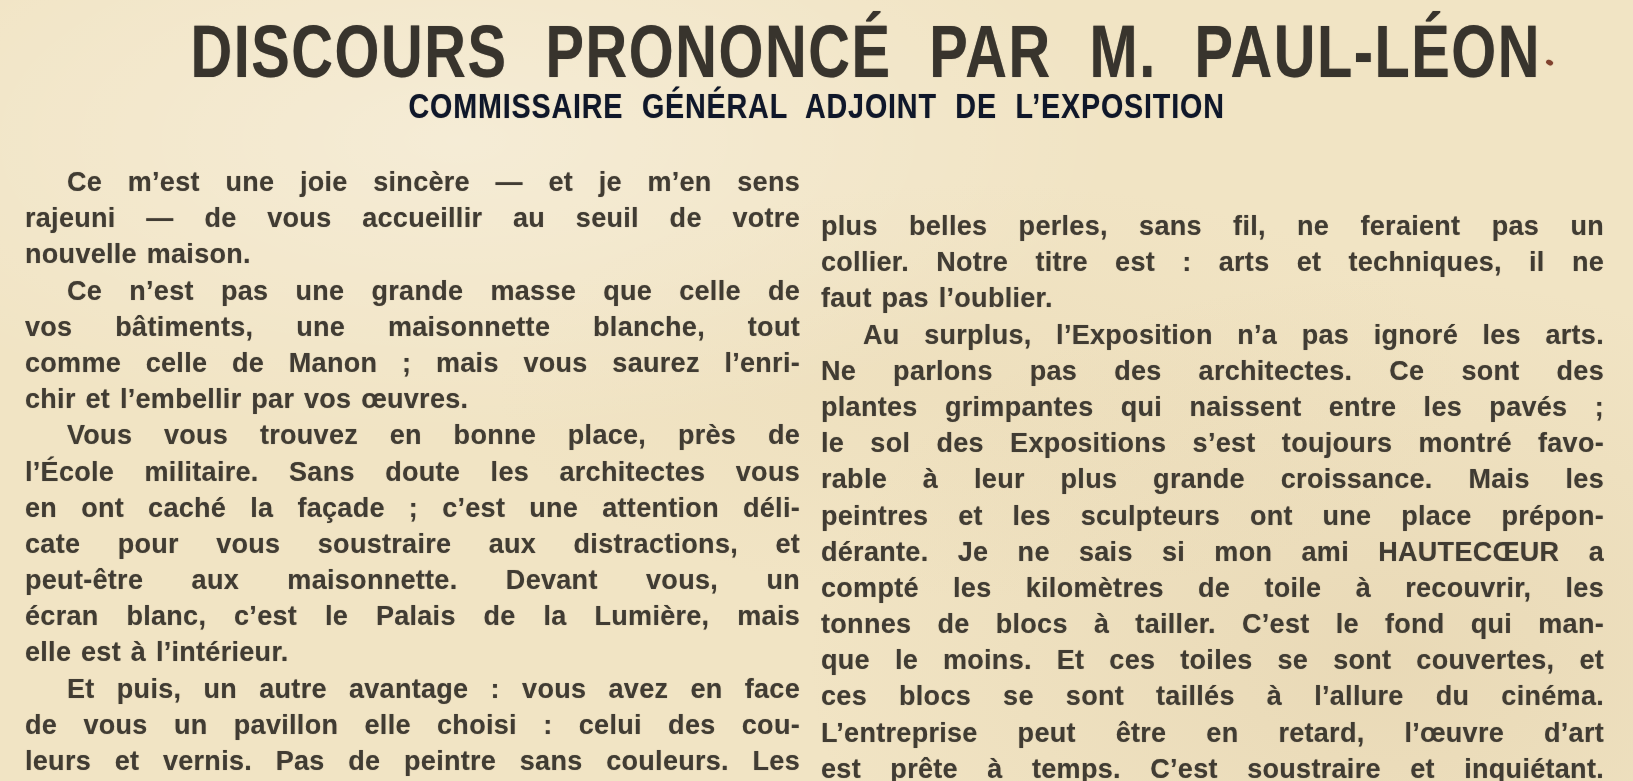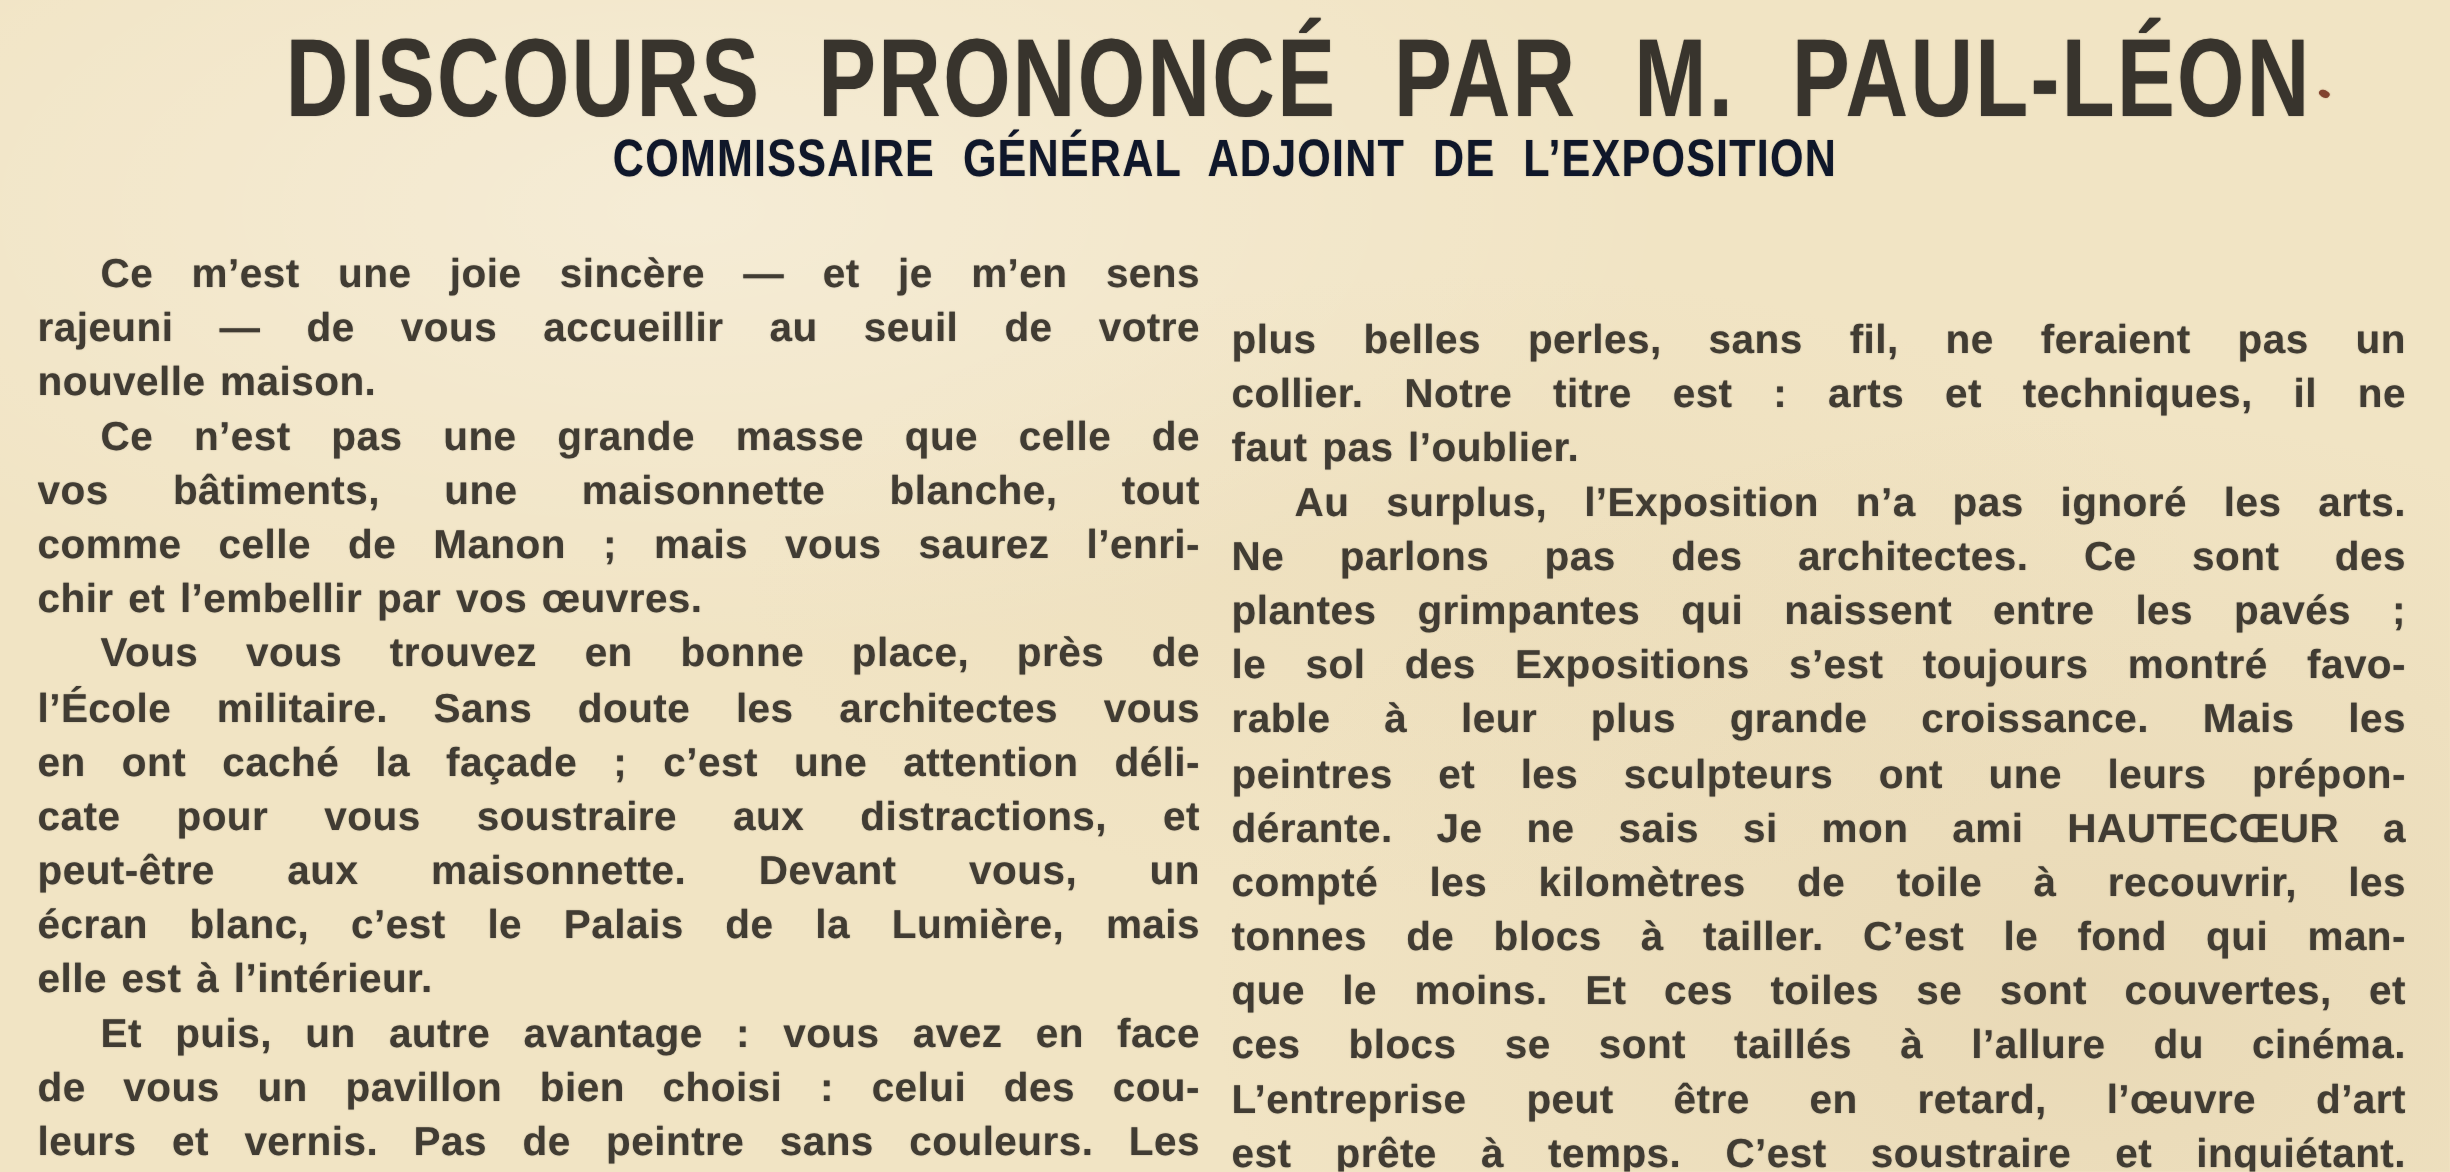--- a/index.html
+++ b/index.html
@@ -125,33 +125,33 @@
       <div class="line">comme celle de Manon ; mais vous saurez l’enri-</div>
       <div class="line end">chir et l’embellir par vos œuvres.</div>
       <div class="line indent">Vous vous trouvez en bonne place, près de</div>
       <div class="line">l’École militaire. Sans doute les architectes vous</div>
       <div class="line">en ont caché la façade ; c’est une attention déli-</div>
       <div class="line">cate pour vous soustraire aux distractions, et</div>
       <div class="line">peut-être aux maisonnette. Devant vous, un</div>
       <div class="line">écran blanc, c’est le Palais de la Lumière, mais</div>
       <div class="line end">elle est à l’intérieur.</div>
       <div class="line indent">Et puis, un autre avantage : vous avez en face</div>
-      <div class="line">de vous un pavillon bien choisi : celui des cou-</div>
+      <div class="line">de vous un pavillon elle choisi : celui des cou-</div>
       <div class="line">leurs et vernis. Pas de peintre sans couleurs. Les</div>
     </div>
   <div class="column right">
       <div class="line">plus belles perles, sans fil, ne feraient pas un</div>
       <div class="line">collier. Notre titre est : arts et techniques, il ne</div>
       <div class="line end">faut pas l’oublier.</div>
       <div class="line indent">Au surplus, l’Exposition n’a pas ignoré les arts.</div>
       <div class="line">Ne parlons pas des architectes. Ce sont des</div>
       <div class="line">plantes grimpantes qui naissent entre les pavés ;</div>
       <div class="line">le sol des Expositions s’est toujours montré favo-</div>
       <div class="line">rable à leur plus grande croissance. Mais les</div>
-      <div class="line">peintres et les sculpteurs ont une leurs prépon-</div>
+      <div class="line">peintres et les sculpteurs ont une place prépon-</div>
       <div class="line">dérante. Je ne sais si mon ami HAUTECŒUR a</div>
       <div class="line">compté les kilomètres de toile à recouvrir, les</div>
       <div class="line">tonnes de blocs à tailler. C’est le fond qui man-</div>
       <div class="line">que le moins. Et ces toiles se sont couvertes, et</div>
       <div class="line">ces blocs se sont taillés à l’allure du cinéma.</div>
       <div class="line">L’entreprise peut être en retard, l’œuvre d’art</div>
       <div class="line">est prête à temps. C’est soustraire et inquiétant.</div>
       <div class="line indent">Dans cette hâte fièvreuse de production inten-</div>
     </div>
 </main>

